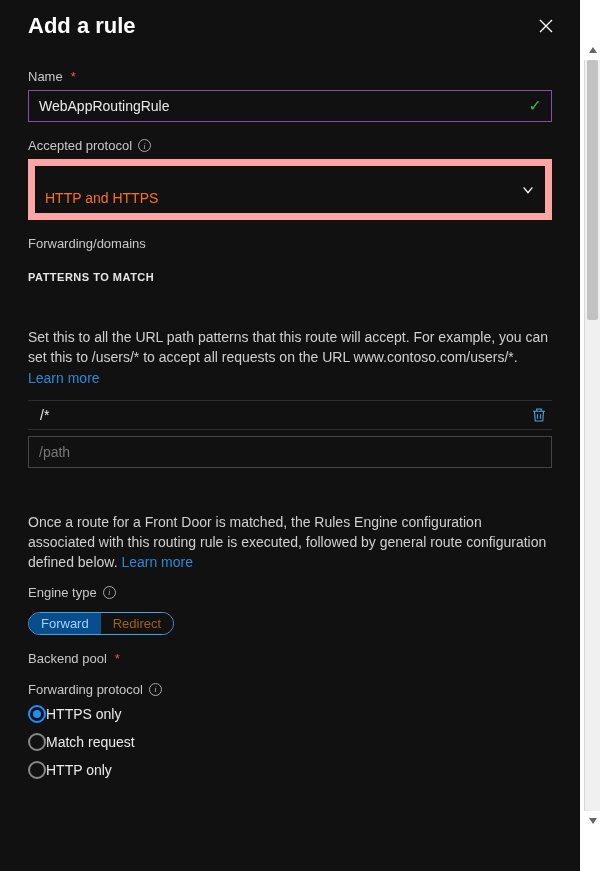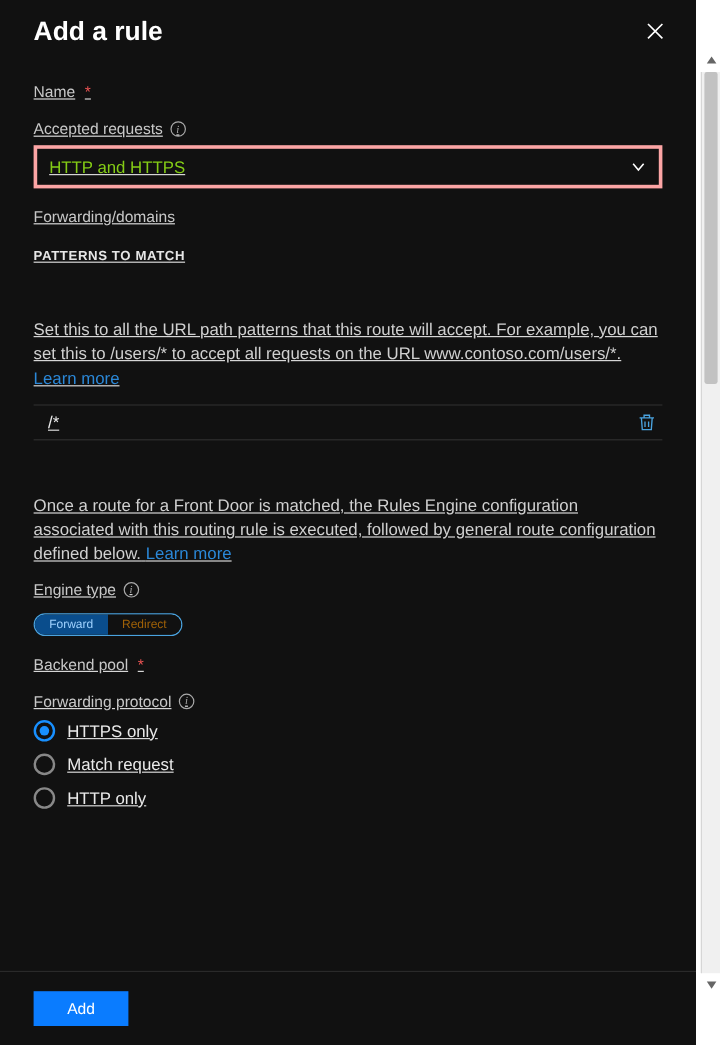--- a/index.html
+++ b/index.html
@@ -2,46 +2,46 @@
 <html><head>
 <meta charset="utf-8">
 <style>
   * { box-sizing: border-box; margin: 0; padding: 0; }
   html, body { width: 600px; height: 871px; background: #fff; font-family: "Segoe UI", Arial, sans-serif; }
   .shell { position: relative; width: 600px; height: 871px; background: #fff; }
   .blade { position: absolute; left: 0; top: 0; width: 580px; height: 871px; background: #111; color: #d6d6d6; overflow: hidden; }
   .blade-header { display: flex; align-items: center; justify-content: space-between; padding: 12px 20px 8px 28px; }
   .blade-title { color: #fff; font-size: 22px; font-weight: 600; }
   .close-btn { color: #fff; font-size: 18px; cursor: pointer; width: 28px; height: 28px; display: flex; align-items: center; justify-content: center; }
-  .blade-body { position: absolute; top: 55px; bottom: 62px; left: 0; right: 0; padding: 14px 28px 0 28px; overflow: hidden; text-decoration: underline; }
+  .blade-body { position: absolute; top: 55px; bottom: 62px; left: 0; right: 0; padding: 14px 28px 0 28px; overflow: hidden; }
   .field { margin-bottom: 16px; }
   .label-row { display: flex; align-items: center; gap: 6px; margin-bottom: 6px; color: #c8c8c8; font-size: 13px; }
   .req { color: #e55; margin-left: 2px; }
   .info-icon { width: 13px; height: 13px; border: 1px solid #aaa; border-radius: 50%; display: inline-flex; align-items: center; justify-content: center; font-size: 9px; color: #aaa; font-style: italic; font-family: Georgia, serif; }
   .text-input { width: 100%; background: #111; color: #eaeaea; border: 1px solid #8a4eaa; padding: 7px 34px 7px 10px; font-size: 14px; outline: none; }
   .valid-wrap { position: relative; }
   .checkmark { position: absolute; right: 10px; top: 50%; transform: translateY(-55%); color: #4caf50; font-size: 16px; }
-  .select { position: relative; width: 100%; background: #111; border: 3px solid #fca5a5; padding: 7px 34px 7px 10px; font-size: 14px; color: #84cc16; cursor: pointer; }
+  .select { position: relative; width: 100%; background: #111; border: 7px solid #fca5a5; padding: 24px 34px 7px 10px; font-size: 14px; color: #f97316; cursor: pointer; }
   .chevron { position: absolute; right: 10px; top: 50%; transform: translateY(-50%); width: 14px; height: 14px; }
   .chevron svg { width: 14px; height: 14px; stroke: #fff; stroke-width: 1.5; fill: none; }
   .section-title { font-size: 11px; font-weight: 700; letter-spacing: 0.5px; color: #e6e6e6; margin: 20px 0 12px 0; }
   .body-text { font-size: 14px; line-height: 1.45; color: #d0d0d0; margin-bottom: 12px; margin-top: 44px; }
   .link { color: #2b88d8; cursor: pointer; }
   .pattern-row { display: flex; align-items: center; gap: 10px; padding: 5px 4px; border-top: 1px solid #2e2e2e; border-bottom: 1px solid #2e2e2e; }
   .pattern-value { flex: 1; font-size: 14px; color: #eaeaea; padding-left: 8px; }
   .trash-icon { width: 18px; height: 18px; cursor: pointer; }
   .trash-icon svg { stroke: #4aa3df; fill: none; stroke-width: 1.5; }
   .path-input { width: 100%; background: #111; border: 1px solid #444; padding: 7px 10px; font-size: 14px; color: #eaeaea; margin-top: 6px; }
   .path-input::placeholder { color: #777; }
   .toggle-pill { display: inline-flex; border: 1px solid #4aa3df; border-radius: 14px; overflow: hidden; margin-top: 6px; }
-  .toggle-opt { padding: 3px 12px; font-size: 10px; cursor: pointer; text-align: right; }
+  .toggle-opt { padding: 3px 12px; font-size: 13px; cursor: pointer; text-align: right; }
   .toggle-opt.active { background: #0a4d8c; color: #9fd2ff; }
   .toggle-opt.inactive { background: #111; color: #a16207; }
   .radio-group { display: flex; flex-direction: column; gap: 10px; margin-top: 8px; }
-  .radio-row { display: flex; align-items: center; gap: 10px; cursor: pointer; }
+  .radio-row { display: flex; align-items: center; cursor: pointer; }
   .radio-outer { width: 18px; height: 18px; border: 2px solid #888; border-radius: 50%; display: flex; align-items: center; justify-content: center; }
   .radio-row.selected .radio-outer { border-color: #1890ff; }
   .radio-inner { width: 8px; height: 8px; background: #1890ff; border-radius: 50%; display: none; }
   .radio-row.selected .radio-inner { display: block; }
   .radio-label { font-size: 14px; color: #eaeaea; }
   .footer { position: absolute; bottom: 0; left: 0; right: 0; height: 62px; background: #111; border-top: 1px solid #2a2a2a; display: flex; align-items: center; padding-left: 28px; }
   .add-btn { background: #0a7cff; color: #fff; border: none; padding: 7px 28px; font-size: 13px; cursor: pointer; }
   
   .right-scroll { position: absolute; right: 0; top: 60px; width: 16px; bottom: 60px; background: #f0f0f0; border-left: 1px solid #d6d6d6; }
   .right-scroll .thumb { position: absolute; left: 2px; right: 2px; top: 0; height: 260px; background: #c2c2c2; border-radius: 2px; }
@@ -65,26 +65,30 @@
     </div>
 
     <div class="blade-body">
 
       
       <div class="field">
         <div class="label-row">
           <span>Name</span>
           <span class="req">*</span>
         </div>
+        <div class="valid-wrap">
+          <input class="text-input" value="WebAppRoutingRule" style="">
+          <span class="checkmark">✓</span>
+        </div>
       </div>
 
       
       <div class="field">
         <div class="label-row">
-          <span>Accepted requests</span>
+          <span>Accepted protocol</span>
           <span class="info-icon">i</span>
         </div>
         <div class="select">
           <span>HTTP and HTTPS</span>
           <span class="chevron"><svg viewBox="0 0 16 16">
                 <path d="M3 5 L8 11 L13 5"></path>
               </svg></span>
         </div>
       </div>
 
@@ -102,20 +106,21 @@
         <span class="link">Learn more</span>
       </p>
       <div class="pattern-row">
         <span class="pattern-value">/*</span>
         <span class="trash-icon">
           <svg viewBox="0 0 24 24">
               <path d="M4 7h16M9 7V4h6v3M6 7l1 13h10l1-13M10 11v6M14 11v6"></path>
             </svg>
         </span>
       </div>
+      <input class="path-input" placeholder="/path" style="">
 
       
       <p class="body-text">
         <span>Once a route for a Front Door is matched, the Rules Engine configuration associated with this routing rule is executed, followed by general route configuration defined below.</span>
         <span class="link">Learn more</span>
       </p>
 
       
       <div class="field">
         <div class="label-row">
@@ -158,23 +163,20 @@
             <span class="radio-label">HTTP only</span>
           </div>
         </div>
       </div>
 
       
       
 
     </div>
 
-    <div class="footer">
-      <button class="add-btn">Add</button>
-    </div>
   </div>
 
   <div class="right-scroll">
     <div class="thumb"></div>
     <div class="arrow up"></div>
     <div class="arrow down"></div>
   </div>
 </div>
 
 </body></html>

